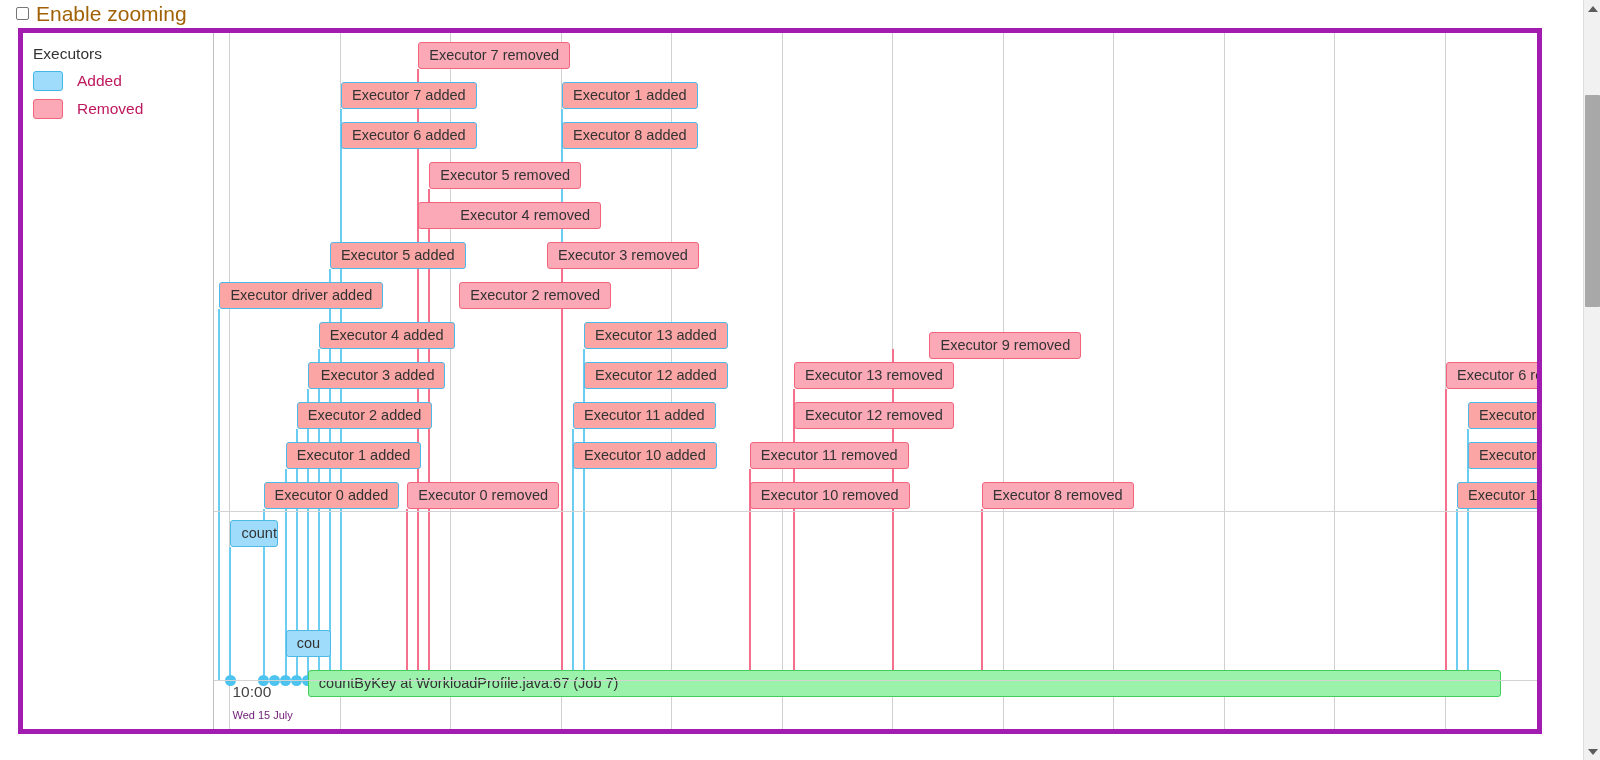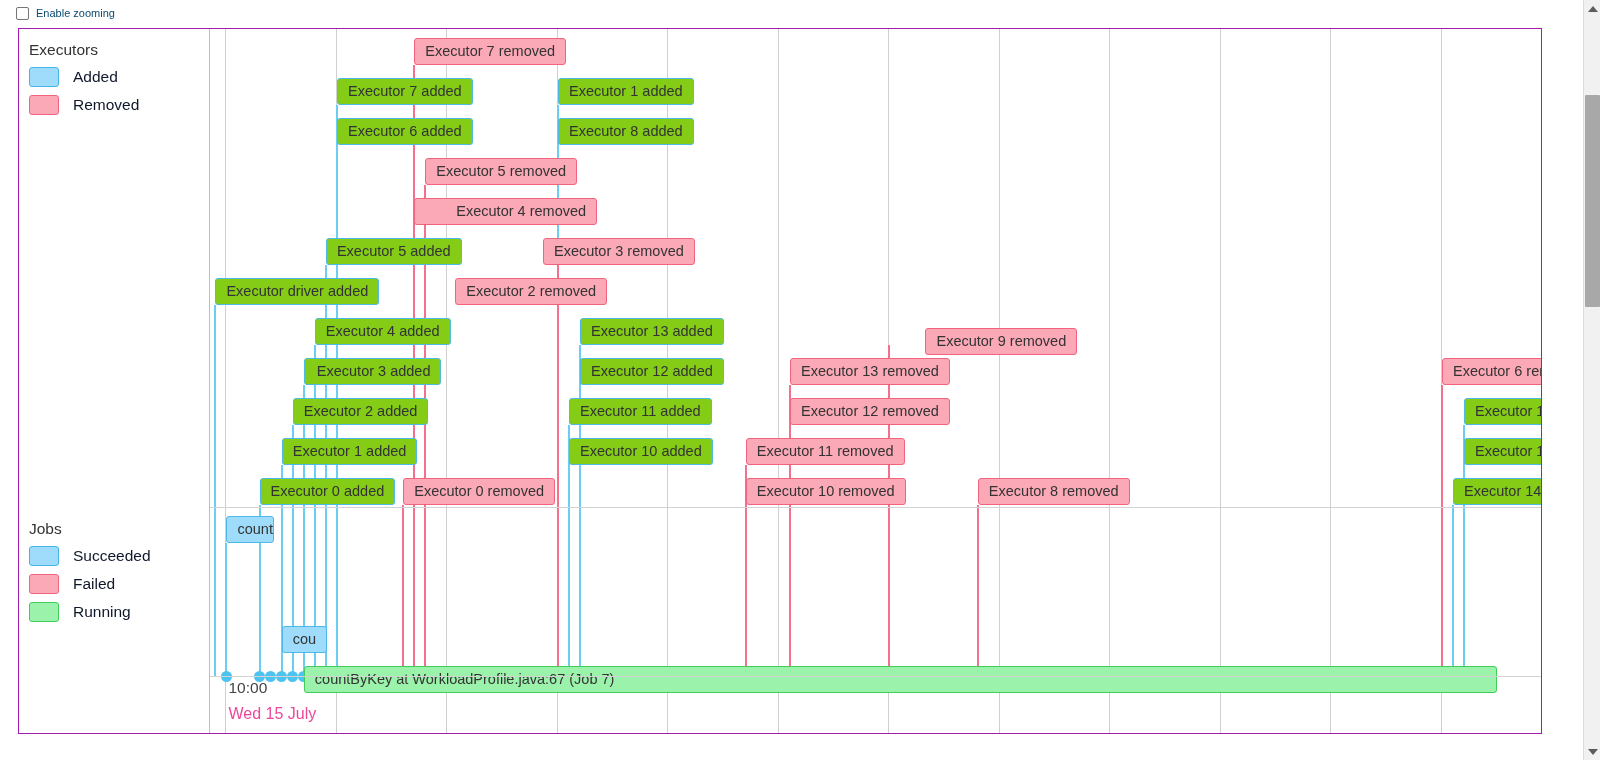--- a/index.html
+++ b/index.html
@@ -21,30 +21,30 @@
   }
   .cb {
     width: 13px; height: 13px;
     border: 1px solid #767676;
     border-radius: 2px;
     background: #fff;
     display: inline-block;
     flex: 0 0 auto;
   }
   .zoom-label {
-    font-size: 11px; color: #0c4a6e; line-height: 1;
+    font-size: 21px; color: #a16207; line-height: 1;
     white-space: nowrap;
   }
 
   
   .tl-frame {
     position: absolute;
     left: 18px; top: 28px;
     width: 1524px; height: 706px;
-    border: 1px solid #a21caf;
+    border: 5px solid #a21caf;
     background: #fff;
     overflow: hidden;
   }
 
   
   .panel-left {
     position: absolute; left: 0; top: 0;
     width: 191px; height: 100%;
     border-right: 1px solid #bfbfbf;
     background: #fff;
@@ -56,21 +56,21 @@
   }
   .grp-title { font-size: 15.5px; color: #333; margin: 2px 0 8px 0; }
   .leg { display: flex; align-items: center; gap: 14px; margin: 0 0 8px 0; }
   .swatch {
     width: 30px; height: 20px; border-radius: 3px;
     border: 1px solid; flex: 0 0 auto;
   }
   .sw-added, .sw-succeeded { background: #9fdcfb; border-color: #44b6e8; }
   .sw-removed, .sw-failed   { background: #fba9b7; border-color: #f2647e; }
   .sw-running              { background: #9bf2ab; border-color: #42cc5c; }
-  .leg-text { font-size: 15.5px; color: #0f172a; }
+  .leg-text { font-size: 15.5px; color: #be185d; }
 
   
   .hdiv {
     position: absolute; left: 0; width: 100%;
     border-top: 1px solid #d3d3d3;
     z-index: 25;
   }
   .hdiv-exec-jobs { top: 478px; }
   .hdiv-axis      { top: 647px; }
 
@@ -92,21 +92,21 @@
     height: 1px; background: #c8c8c8;
   }
   .tick-label {
     position: absolute; top: 650px;
     font-size: 15.5px; color: #444;
     padding-left: 3px;
     white-space: nowrap;
   }
   .date-label {
     position: absolute; top: 676px;
-    font-size: 16px; color: #ec4899;
+    font-size: 11px; color: #701a75;
     padding-left: 3px; white-space: nowrap;
   }
 
   
   .stem {
     position: absolute;
     width: 2px;
   }
   .stem.added   { background: #6ccdf3; }
   .stem.removed { background: #f4708c; }
@@ -122,21 +122,21 @@
     position: absolute;
     height: 27px; line-height: 25px;
     padding: 0 10px;
     border: 1px solid;
     border-radius: 3px;
     font-size: 14.5px;
     color: #333;
     white-space: nowrap;
     z-index: 12;
   }
-  .evt.added   { background: #84cc16; border-color: #4cb9e6; }
+  .evt.added   { background: #fca5a5; border-color: #4cb9e6; }
   .evt.removed { background: #fba9b7; border-color: #f2647e; }
   .evt.succeeded { background: #9fdcfb; border-color: #4cb9e6; overflow: hidden; }
   .evt.running   { background: #9bf2ab; border-color: #42cc5c; }
 
   
   .sbar {
     position: absolute; right: 0; top: 0;
     width: 17px; height: 760px;
     background: #f1f1f1;
     border-left: 1px solid #dcdcdc;
@@ -182,35 +182,20 @@
         <div class="leg">
           <span class="swatch sw-added"></span>
           <span class="leg-text">Added</span>
         </div>
         <div class="leg">
           <span class="swatch sw-removed"></span>
           <span class="leg-text">Removed</span>
         </div>
       </div>
 
-      <div class="grp" style="top:479px;">
-        <div class="grp-title">Jobs</div>
-        <div class="leg">
-          <span class="swatch sw-succeeded"></span>
-          <span class="leg-text">Succeeded</span>
-        </div>
-        <div class="leg">
-          <span class="swatch sw-failed"></span>
-          <span class="leg-text">Failed</span>
-        </div>
-        <div class="leg">
-          <span class="swatch sw-running"></span>
-          <span class="leg-text">Running</span>
-        </div>
-      </div>
     </div>
 
     <div class="canvas">
       <div id="grid-layer">
           <div class="gridline major" style="left: 15.47px;"></div>
           <div class="gridline major" style="left: 125.97px;"></div>
           <div class="gridline major" style="left: 236.47px;"></div>
           <div class="gridline major" style="left: 346.97px;"></div>
           <div class="gridline major" style="left: 457.47px;"></div>
           <div class="gridline major" style="left: 567.97px;"></div>

